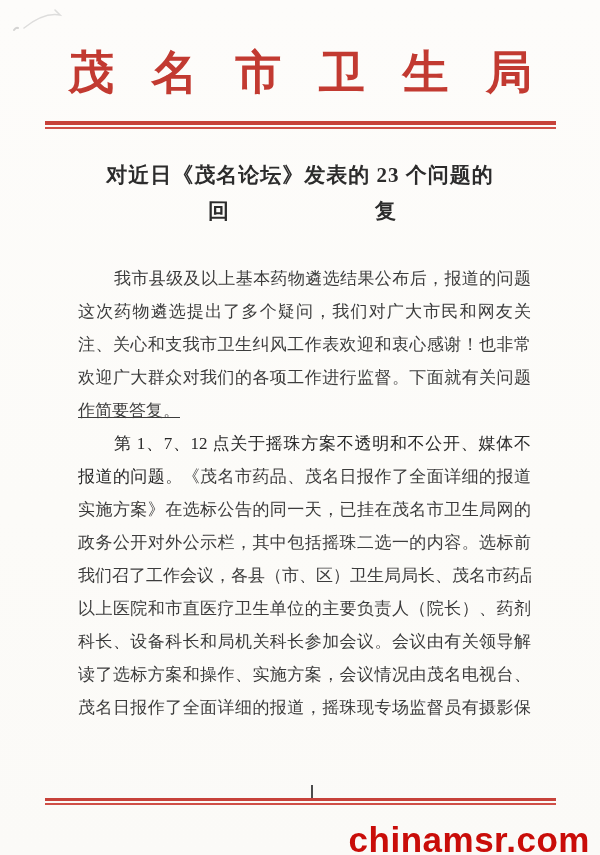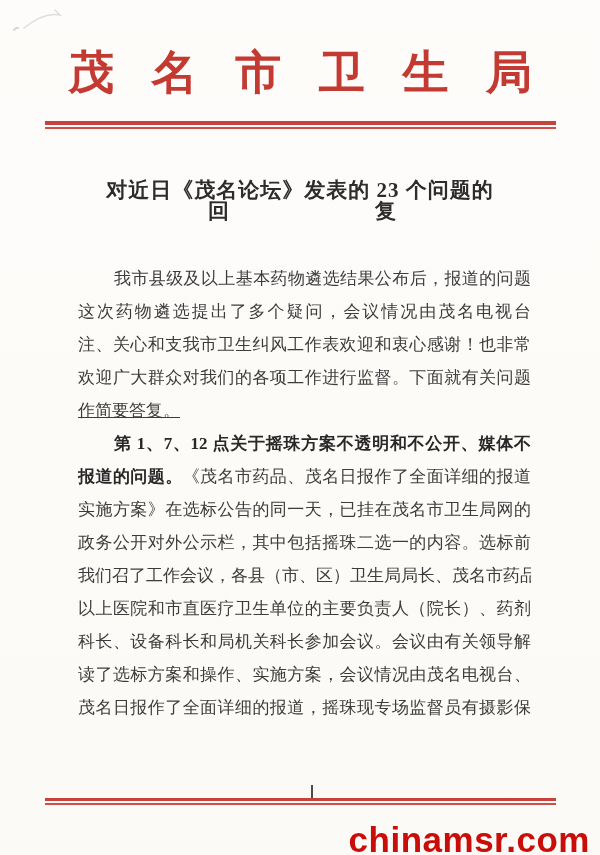--- a/index.html
+++ b/index.html
@@ -25,21 +25,21 @@
   
   .double-rule {
     position:absolute; left:45px; width:511px; height:2px;
     border-top:4px solid #c7423a; border-bottom:2px solid #cf4f47;
   }
   .rule-header { top:121px; }
   .rule-footer { top:798px; border-top-width:3px; }
 
   
   .doc-title {
-    position:absolute; top:176px; left:0; right:0;
+    position:absolute; top:161px; left:0; right:0;
     text-align:center;
     font-size:21px; font-weight:bold; color:#2c2c2c; letter-spacing:1px;
   }
   .doc-title2 {
     position:absolute; top:197px; left:208px; width:188px;
     display:flex; justify-content:space-between;
     font-size:21px; font-weight:bold; color:#2c2c2c;
   }
 
   
@@ -47,21 +47,21 @@
     position:absolute; top:262px; left:78px; width:453px;
     font-size:17px; color:#3c3c3c;
   }
   .line {
     height:33px; line-height:33px;
     text-align:justify; text-align-last:justify;
     overflow:hidden; white-space:nowrap;
   }
   .indent { text-indent:36px; }
   .last { text-align-last:left;text-decoration:underline; }
-  .b { font-weight:bold; color:#282828; }
+  .b { font-weight:normal; color:#282828; }
 
   
   .fold-tick { position:absolute; left:311px; top:785px; width:2px; height:13px; background:#4c4c4c; }
 
   
   .watermark {
     position:absolute; top:820px; right:10px;
     font-family:Liberation Sans, sans-serif;
     font-weight:bold; font-size:35px; letter-spacing:0.5px;
     color:#c90d09;
@@ -92,21 +92,21 @@
   <div class="double-rule rule-header"></div>
 
   <div class="doc-title">对近日《茂名论坛》发表的 23 个问题的</div>
   <div class="doc-title2">
     <span>回</span>
     <span>复</span>
   </div>
 
   <div class="body-text">
     <div class="line indent">我市县级及以上基本药物遴选结果公布后，报道的问题</div>
-    <div class="line">这次药物遴选提出了多个疑问，会议情况由茂名电视台</div>
+    <div class="line">这次药物遴选提出了多个疑问，我们对广大市民和网友关</div>
     <div class="line">注、关心和支我市卫生纠风工作表欢迎和衷心感谢！也非常</div>
     <div class="line">欢迎广大群众对我们的各项工作进行监督。下面就有关问题</div>
     <div class="line last">作简要答复。</div>
 
     <div class="line indent b">第 1、7、12 点关于摇珠方案不透明和不公开、媒体不</div>
     <div class="line">
       <span class="b">报道的问题。</span><span>《茂名市药品、茂名日报作了全面详细的报道</span>
     </div>
     <div class="line">实施方案》在选标公告的同一天，已挂在茂名市卫生局网的</div>
     <div class="line">政务公开对外公示栏，其中包括摇珠二选一的内容。选标前</div>

